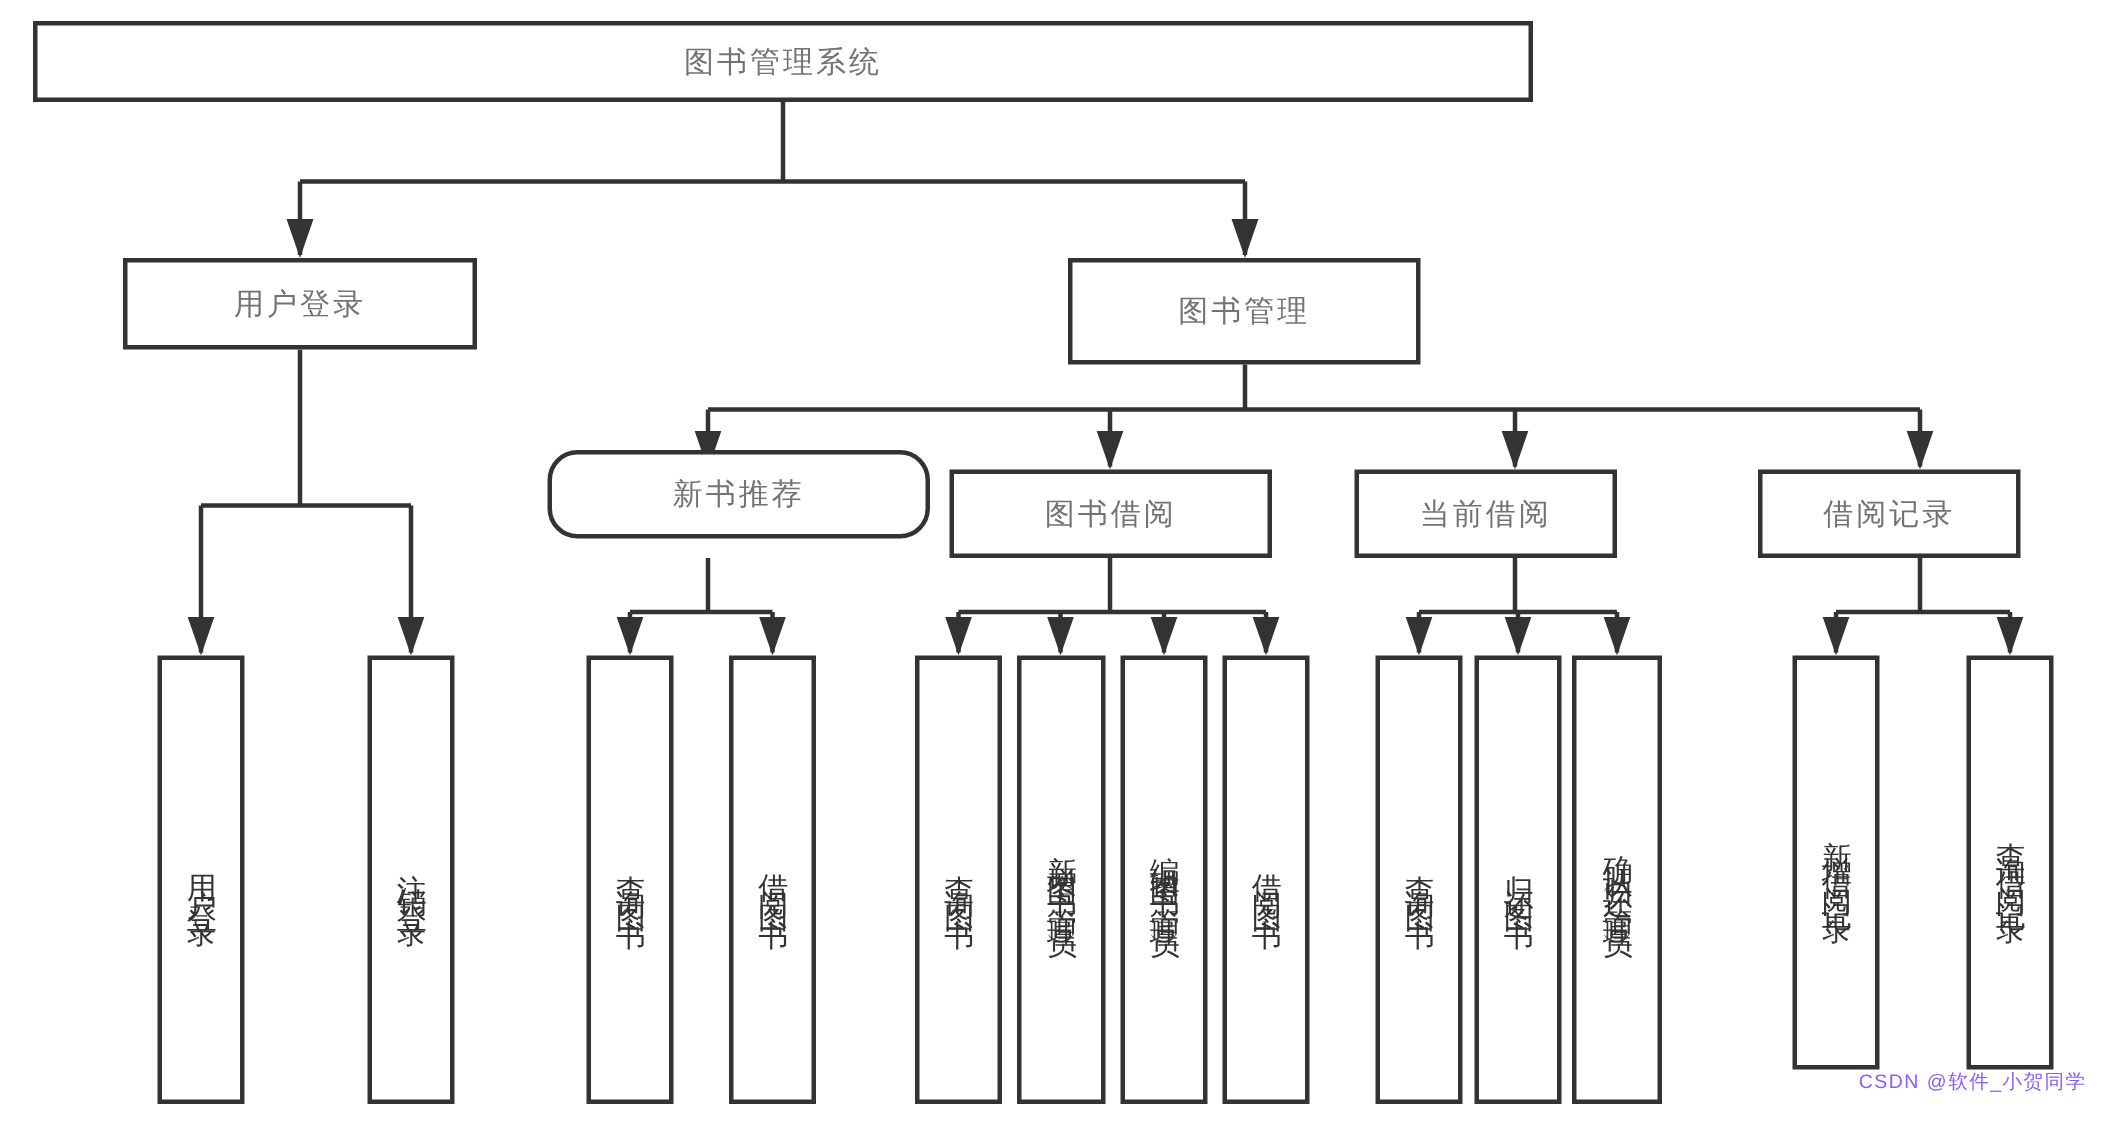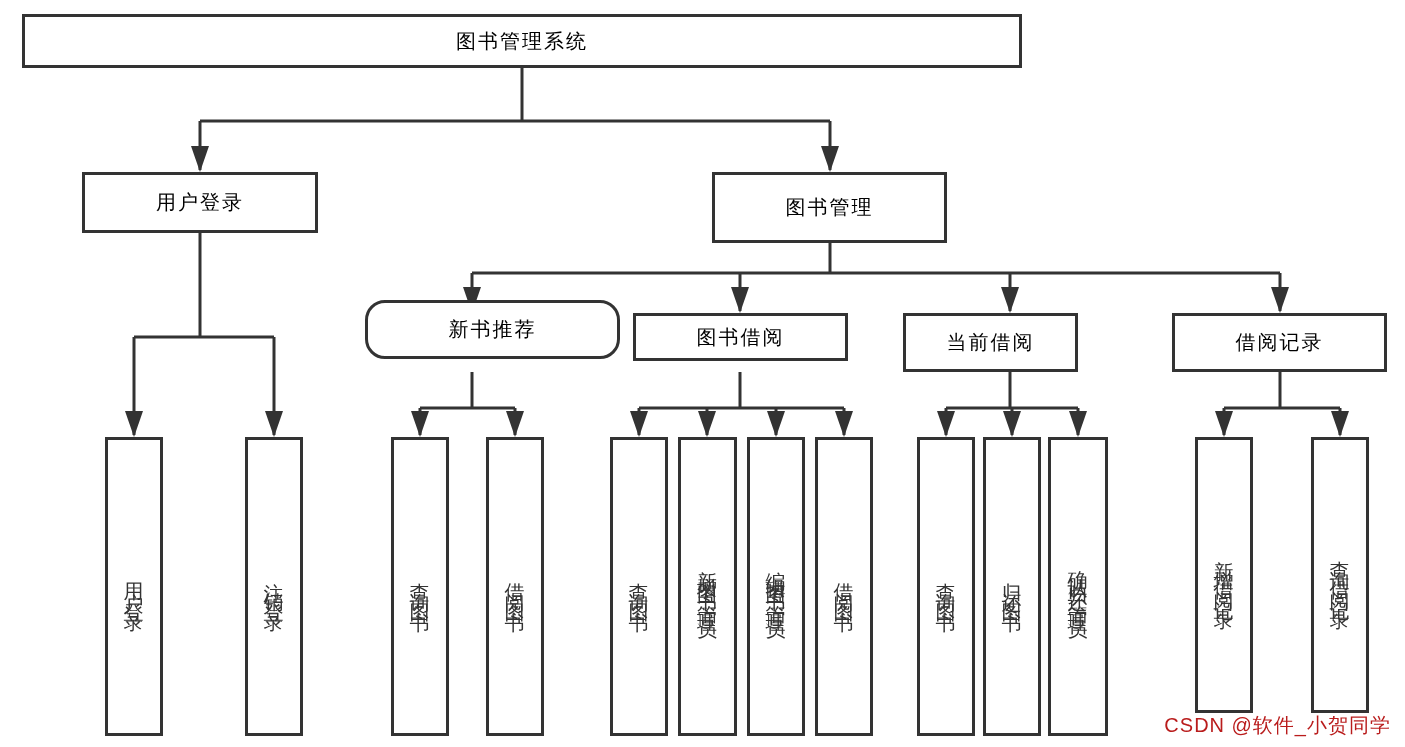--- a/index.html
+++ b/index.html
@@ -10,21 +10,21 @@
     background:#ffffff;
     overflow:hidden;
   }
   .wires{position:absolute;left:0;top:0;width:1405px;height:747px;pointer-events:none;}
   .node{
     position:absolute;
     background:#ffffff;
     border:3px solid #333333;
     box-sizing:border-box;
     display:flex;align-items:center;justify-content:center;
-    color:#000000;
+    color:#737373;
     font-size:20px;
     letter-spacing:2px;
     white-space:nowrap;
   }
   .leaf{
     position:absolute;
     background:#ffffff;
     border:3px solid #333333;
     box-sizing:border-box;
     display:flex;align-items:center;justify-content:center;
@@ -32,22 +32,22 @@
     font-size:20px;
     writing-mode:vertical-rl;
     text-orientation:mixed;
     letter-spacing:10px;
     line-height:1;
   }
   .leaf.tight{letter-spacing:7px;}
   .watermark{
     position:absolute;
     right:14px;top:712px;
-    font-size:20px;
-    color:#b91c1c;
+    font-size:13px;
+    color:#8b5cf6;
     letter-spacing:1px;
     white-space:nowrap;
   }
 </style>
 </head>
 <body>
 
 <div class="canvas">
 
   <svg class="wires" width="1405" height="747" viewBox="0 0 1405 747" xmlns="http://www.w3.org/2000/svg">
@@ -99,23 +99,23 @@
       <path d="M1340,408 V435" marker-end="url(#arrow)"></path>
     </g>
   </svg>
 
   <div class="node" style="left:22px;top:14px;width:1000px;height:54px;">图书管理系统</div>
 
   <div class="node" style="left:82px;top:172px;width:236px;height:61px;">用户登录</div>
   <div class="node" style="left:712px;top:172px;width:235px;height:71px;">图书管理</div>
 
   <div class="node" style="left:365px;top:300px;width:255px;height:59px;border-radius:20px;">新书推荐</div>
-  <div class="node" style="left:633px;top:313px;width:215px;height:48px;">图书借阅</div>
+  <div class="node" style="left:633px;top:313px;width:215px;height:59px;">图书借阅</div>
   <div class="node" style="left:903px;top:313px;width:175px;height:59px;">当前借阅</div>
-  <div class="node" style="left:1172px;top:313px;width:215px;height:59px;">借阅记录</div>
+  <div class="node" style="left:1172px;top:313px;width:175px;height:59px;">借阅记录</div>
 
   <div class="leaf" style="left:105px;top:437px;width:58px;height:299px;">用户登录</div>
   <div class="leaf" style="left:245px;top:437px;width:58px;height:299px;">注销登录</div>
 
   <div class="leaf" style="left:391px;top:437px;width:58px;height:299px;">查询图书</div>
   <div class="leaf" style="left:486px;top:437px;width:58px;height:299px;">借阅图书</div>
 
   <div class="leaf" style="left:610px;top:437px;width:58px;height:299px;">查询图书</div>
   <div class="leaf tight" style="left:678px;top:437px;width:59px;height:299px;">新增图书（管理员）</div>
   <div class="leaf tight" style="left:747px;top:437px;width:58px;height:299px;">编辑图书（管理员）</div>

